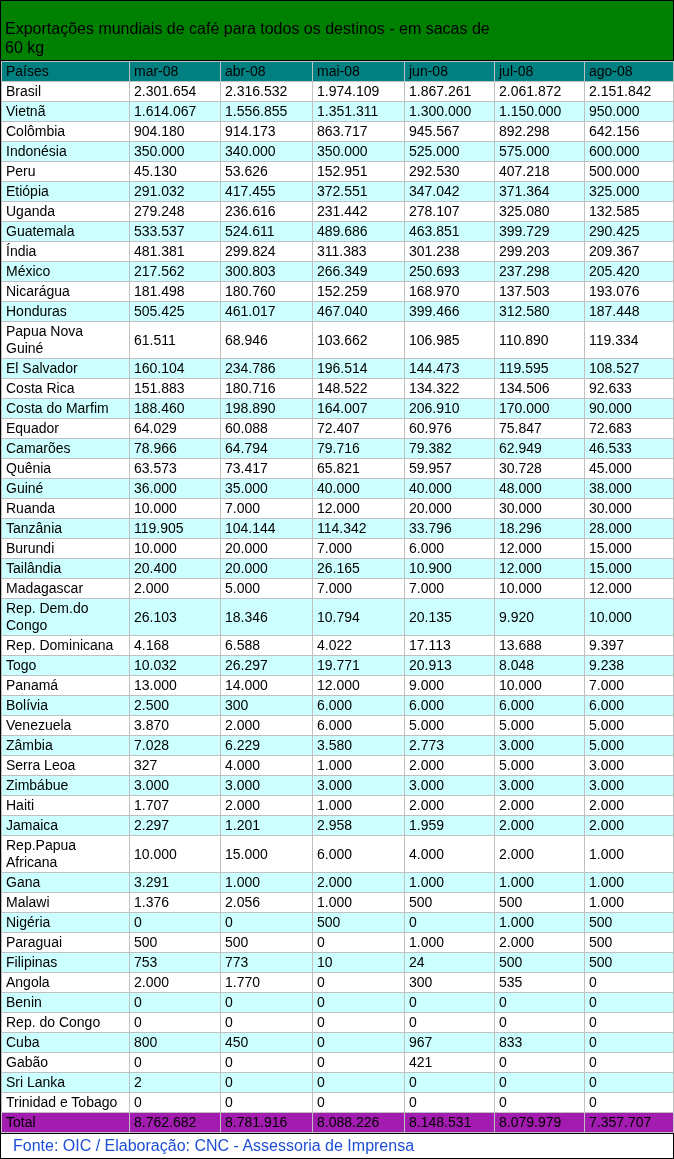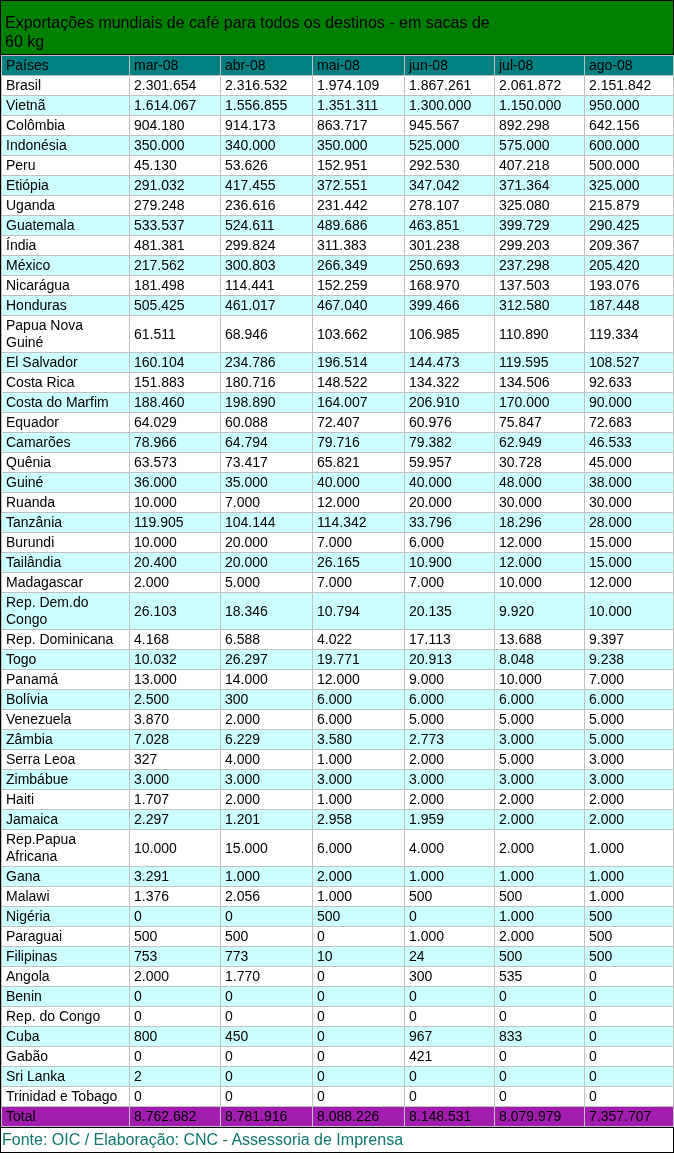--- a/index.html
+++ b/index.html
@@ -10,21 +10,21 @@
   }
   .frame {
     width: 674px;
     border: 1px solid #000;
     background: #fff;
   }
   .title-bar {
     background: #008000;
     color: #000;
     border-bottom: 1px solid #000;
-    padding: 12px 4px 3px 4px;
+    padding: 18px 4px 3px 4px;
     font-size: 16px;
     line-height: 19px;
   }
   .title-text { display: block; max-width: 495px; }
   table.export-table {
     border-collapse: collapse;
     table-layout: fixed;
     width: 672px;
     font-size: 14px;
     color: #000;
@@ -38,24 +38,24 @@
     font-weight: normal;
     vertical-align: middle;
     overflow: hidden;
   }
   table.export-table .country { padding-right: 10px; }
   thead th { background: #008080; }
   tbody tr:nth-child(even) td { background: #ccffff; }
   tfoot td { background: #a21caf; }
   .source-bar {
     border-top: 1px solid #000;
-    padding: 2px 2px 3px 1px;
+    padding: 2px 2px 3px 12px;
     font-size: 16px;
     line-height: 19px;
-    color: #0f766e;
+    color: #1d4ed8;
     background: #fff;
   }
 </style>
 </head>
 <body>
 
 <div class="frame">
 
   <div class="title-bar">
     <span class="title-text">Exportações mundiais de café para todos os destinos - em sacas de 60 kg</span>
@@ -137,21 +137,21 @@
           <td>371.364</td>
           <td>325.000</td>
         </tr>
         <tr>
           <td class="country">Uganda</td>
           <td>279.248</td>
           <td>236.616</td>
           <td>231.442</td>
           <td>278.107</td>
           <td>325.080</td>
-          <td>215.879</td>
+          <td>132.585</td>
         </tr>
         <tr>
           <td class="country">Guatemala</td>
           <td>533.537</td>
           <td>524.611</td>
           <td>489.686</td>
           <td>463.851</td>
           <td>399.729</td>
           <td>290.425</td>
         </tr>
@@ -169,21 +169,21 @@
           <td>217.562</td>
           <td>300.803</td>
           <td>266.349</td>
           <td>250.693</td>
           <td>237.298</td>
           <td>205.420</td>
         </tr>
         <tr>
           <td class="country">Nicarágua</td>
           <td>181.498</td>
-          <td>114.441</td>
+          <td>180.760</td>
           <td>152.259</td>
           <td>168.970</td>
           <td>137.503</td>
           <td>193.076</td>
         </tr>
         <tr>
           <td class="country">Honduras</td>
           <td>505.425</td>
           <td>461.017</td>
           <td>467.040</td>

